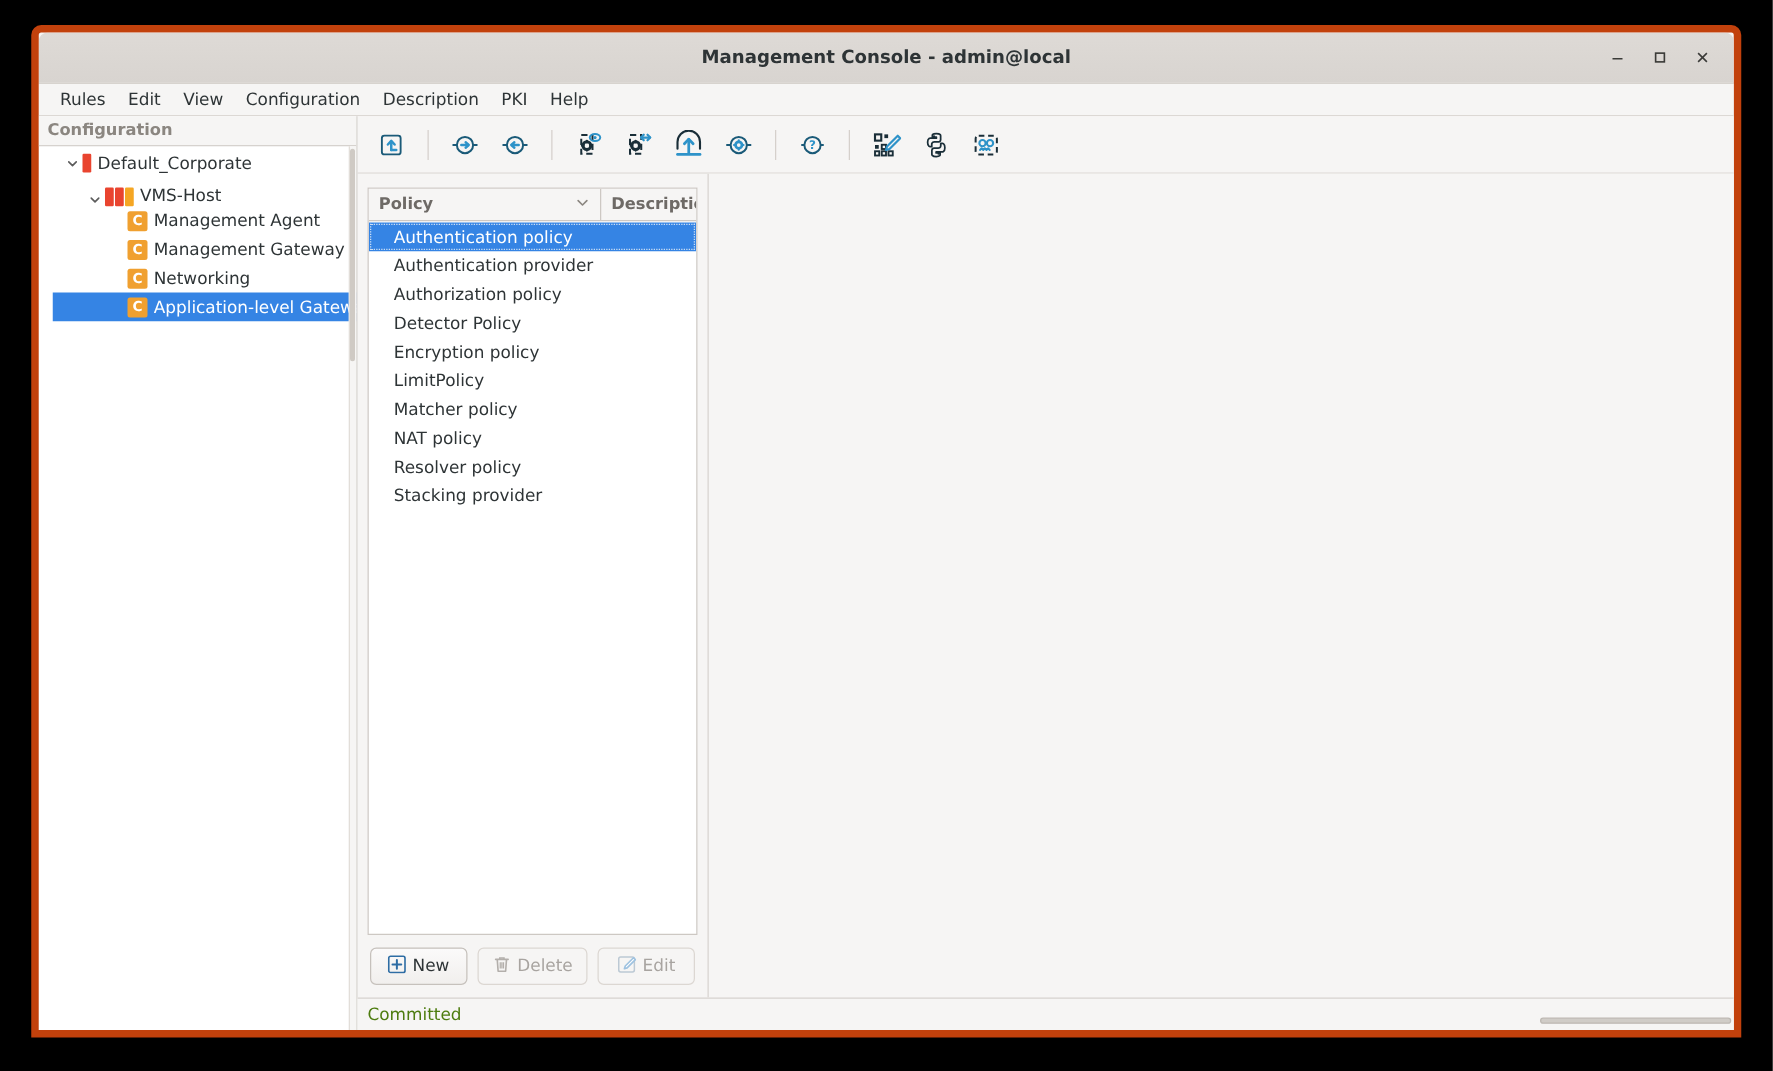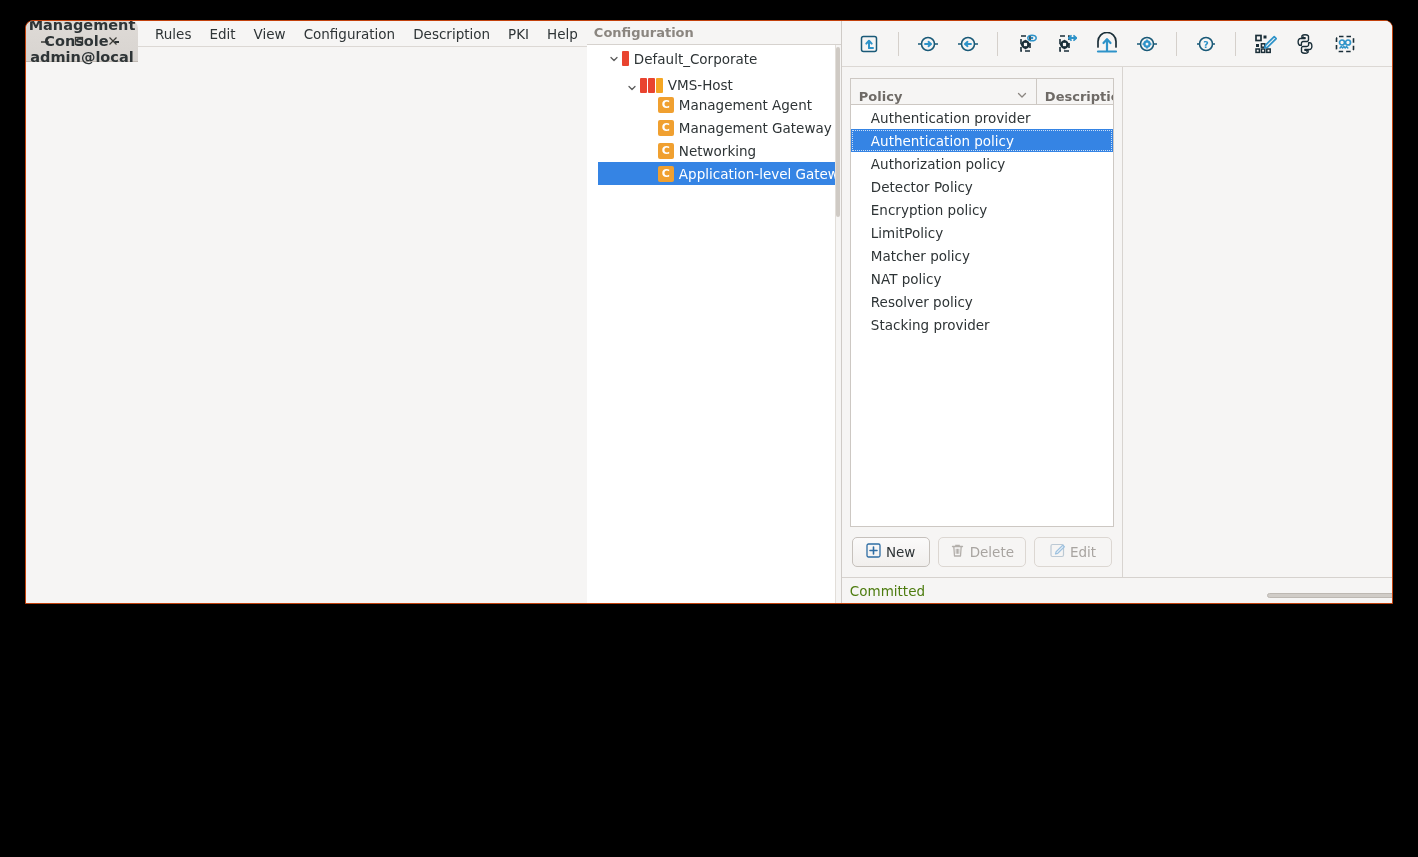--- a/index.html
+++ b/index.html
@@ -6,26 +6,26 @@
   html, body {
     margin: 0; padding: 0;
     width: 1418px; height: 857px;
     background: #000;
     font-family: "DejaVu Sans", "Liberation Sans", sans-serif;
     overflow: hidden;
   }
   #window {
     position: absolute;
     left: 25px; top: 20px;
-    width: 1368px; height: 584px;
-    background: #f6f5f4;
-    border: 1px solid #c2410c;
+    width: 1368px; height: 810px;
+    background: #f6f5f4;
+    border: 6px solid #c2410c;
     border-radius: 8px 8px 0 0;
     display: flex;
-    flex-direction: row;
+    flex-direction: column;
     overflow: hidden;
     box-shadow: 0 2px 6px rgba(0,0,0,0.45);
   }
 
   
   #titlebar {
     height: 41px;
     flex: 0 0 41px;
     background: linear-gradient(180deg, #dedad6 0%, #d8d4d0 100%);
     border-bottom: 1px solid #bfb8b1;
@@ -202,21 +202,21 @@
     overflow: hidden;
   }
   #list-header {
     display: flex;
     height: 26px;
     flex: 0 0 26px;
     background: #f6f5f4;
     border-bottom: 1px solid #cdc8c3;
   }
   .hcell {
-    display: flex; align-items: flex-end;
+    display: flex; align-items: center;
     font-size: 13px;
     font-weight: bold;
     color: #6e6a66;
     padding: 0 8px;
     white-space: nowrap;
     overflow: hidden;
   }
   .hcell.col-policy { flex: 0 0 186px; border-right: 1px solid #cdc8c3; justify-content: space-between; }
   .hcell.col-desc { flex: 1 1 auto; }
   #rows { flex: 1 1 auto; overflow: hidden; padding-top: 1px; }
@@ -519,22 +519,22 @@
                 <span>
                   <svg width="12" height="12" viewBox="0 0 12 12">
                       <polyline points="2.5,4.5 6,8 9.5,4.5" fill="none" stroke="#8b8680" stroke-width="1.3" stroke-linecap="round" stroke-linejoin="round"></polyline>
                     </svg>
                 </span>
               </div>
               <div class="hcell col-desc">Description</div>
             </div>
 
             <div id="rows">
+              <div class="lrow selected">Authentication policy</div>
               <div class="lrow">Authentication provider</div>
-              <div class="lrow selected">Authentication policy</div>
               <div class="lrow">Authorization policy</div>
               <div class="lrow">Detector Policy</div>
               <div class="lrow">Encryption policy</div>
               <div class="lrow">LimitPolicy</div>
               <div class="lrow">Matcher policy</div>
               <div class="lrow">NAT policy</div>
               <div class="lrow">Resolver policy</div>
               <div class="lrow">Stacking provider</div>
             </div>
 

